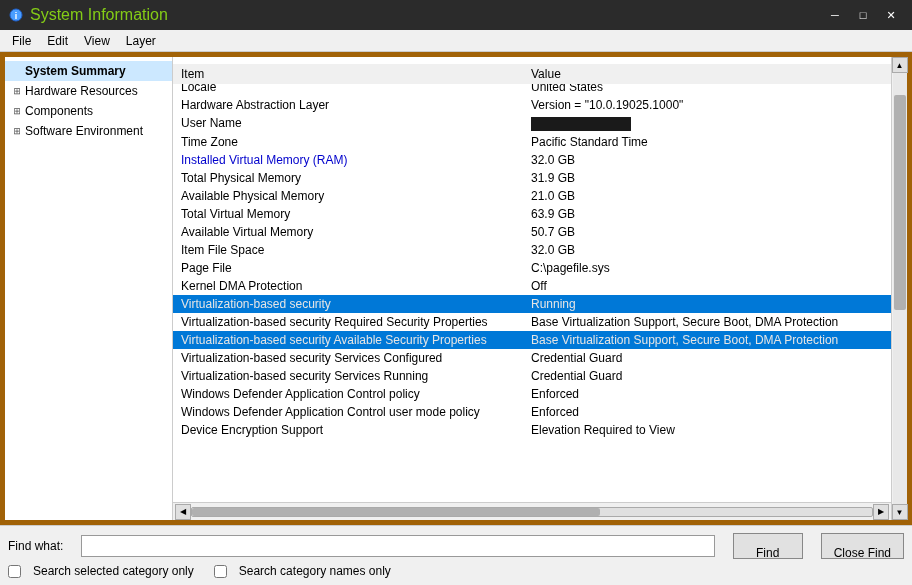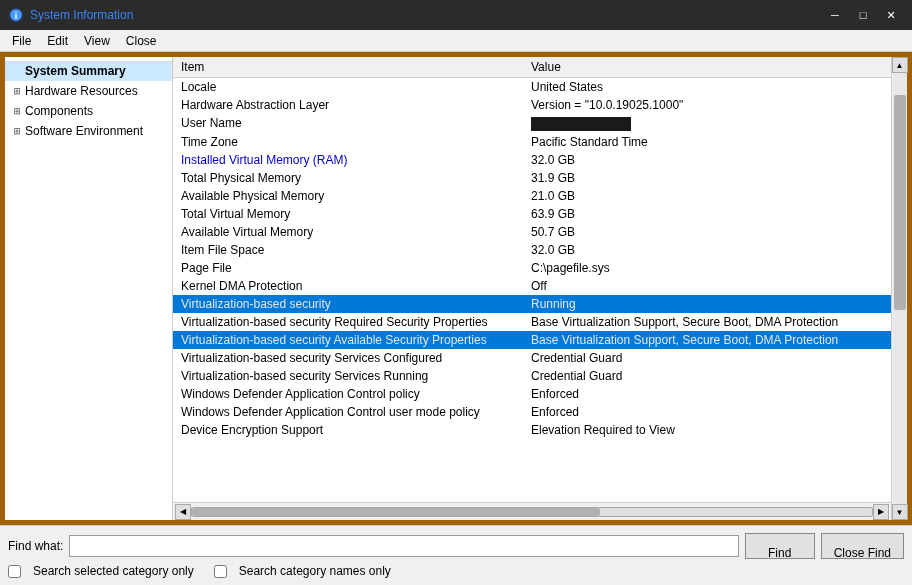--- a/index.html
+++ b/index.html
@@ -25,22 +25,22 @@
     .title-bar-icon {
       width: 16px;
       height: 16px;
       margin-right: 6px;
       display: flex;
       align-items: center;
       justify-content: center;
     }
     .title-bar-title {
       flex: 1;
-      font-size: 12px;
-      color: #3b82f6;
+      font-size: 16px;
+      color: #84cc16;
     }
     .title-bar-controls {
       display: flex;
       gap: 2px;
     }
     .title-bar-btn {
       width: 26px;
       height: 20px;
       background: transparent;
       border: none;
@@ -127,21 +127,21 @@
       width: 100%;
       border-collapse: collapse;
       font-size: 12px;
     }
     thead th {
       background: #f0f0f0;
       border-bottom: 1px solid #ccc;
       text-align: left;
       padding: 3px 8px;
       position: sticky;
-      top: 0;
+      top: 7px;
       font-weight: normal;
       font-size: 12px;
     }
     tbody tr td {
       padding: 2px 8px;
       border-bottom: none;
       white-space: nowrap;
     }
     tbody tr:nth-child(even) { background: #fff; }
     tbody tr:nth-child(odd) { background: #fff; }
@@ -237,21 +237,21 @@
       background: #f0f0f0;
       border-top: 1px solid #ccc;
       display: flex;
       flex-direction: column;
       justify-content: space-around;
       padding: 4px 8px;
     }
     .find-row {
       display: flex;
       align-items: center;
-      gap: 6px;
+      gap: 18px;
     }
     .find-label {
       font-size: 12px;
     }
     .find-input {
       flex: 1;
       height: 22px;
       border: 1px solid #999;
       padding: 2px 4px;
       font-size: 12px;
@@ -304,21 +304,21 @@
     <button class="title-bar-btn">─</button>
     <button class="title-bar-btn">□</button>
     <button class="title-bar-btn close">✕</button>
   </div>
 </div>
 
 <div class="menu-bar">
   <span class="menu-item">File</span>
   <span class="menu-item">Edit</span>
   <span class="menu-item">View</span>
-  <span class="menu-item">Close</span>
+  <span class="menu-item">Layer</span>
 </div>
 
 <div class="main-content">
 
   <div class="tree-panel">
     <div class="tree-item bold selected">
       <span class="tree-expander"></span>
       <span class="tree-label">System Summary</span>
     </div>
     <div class="tree-item">

